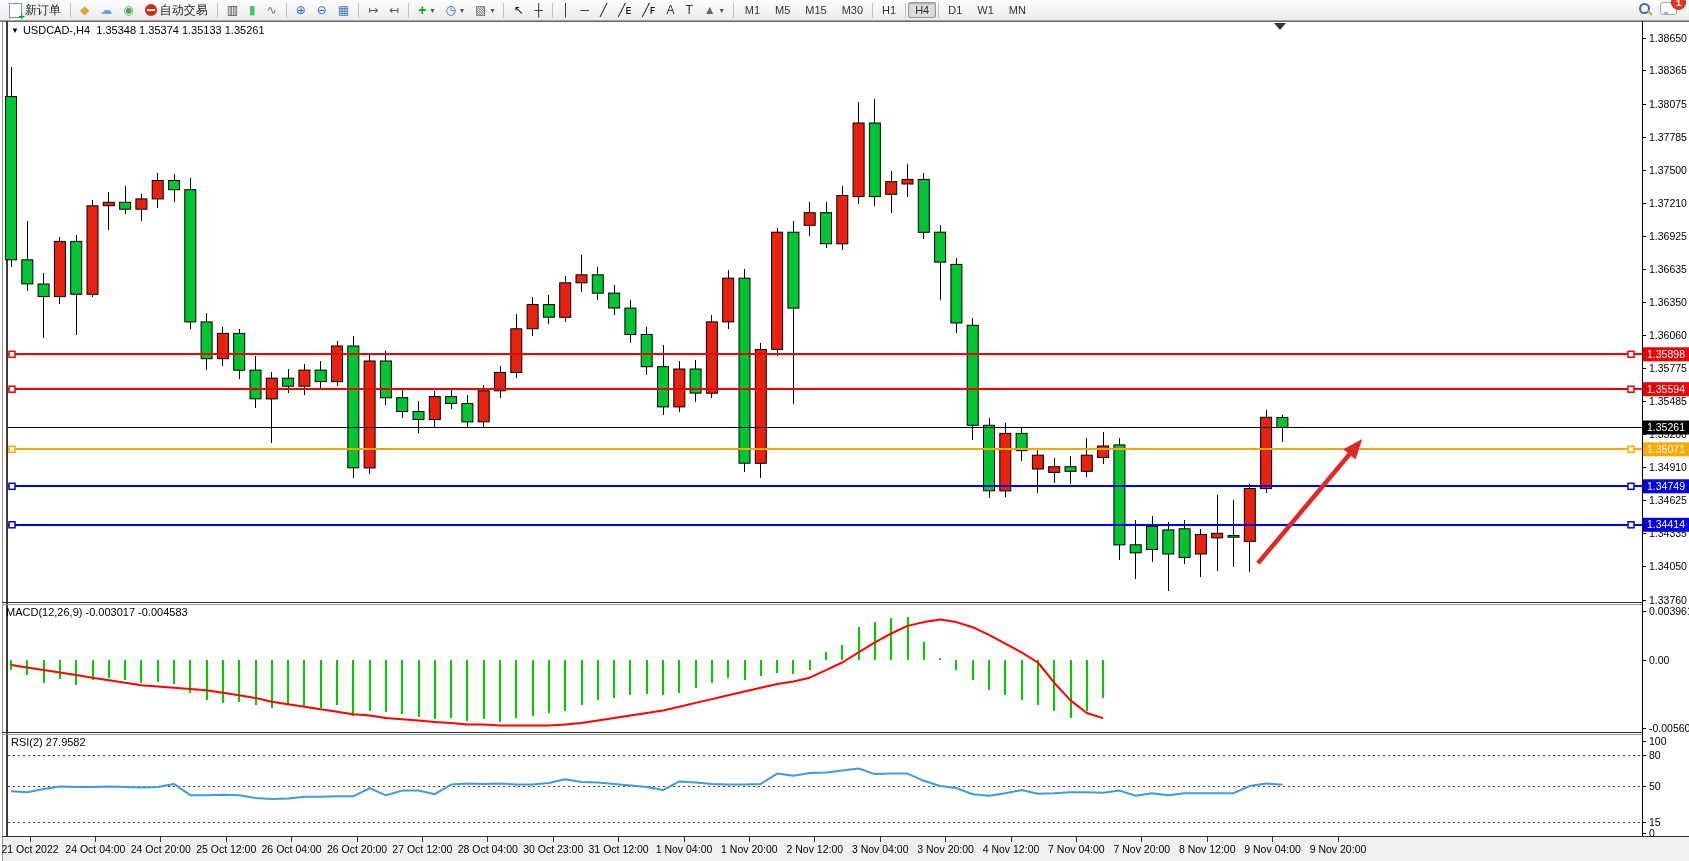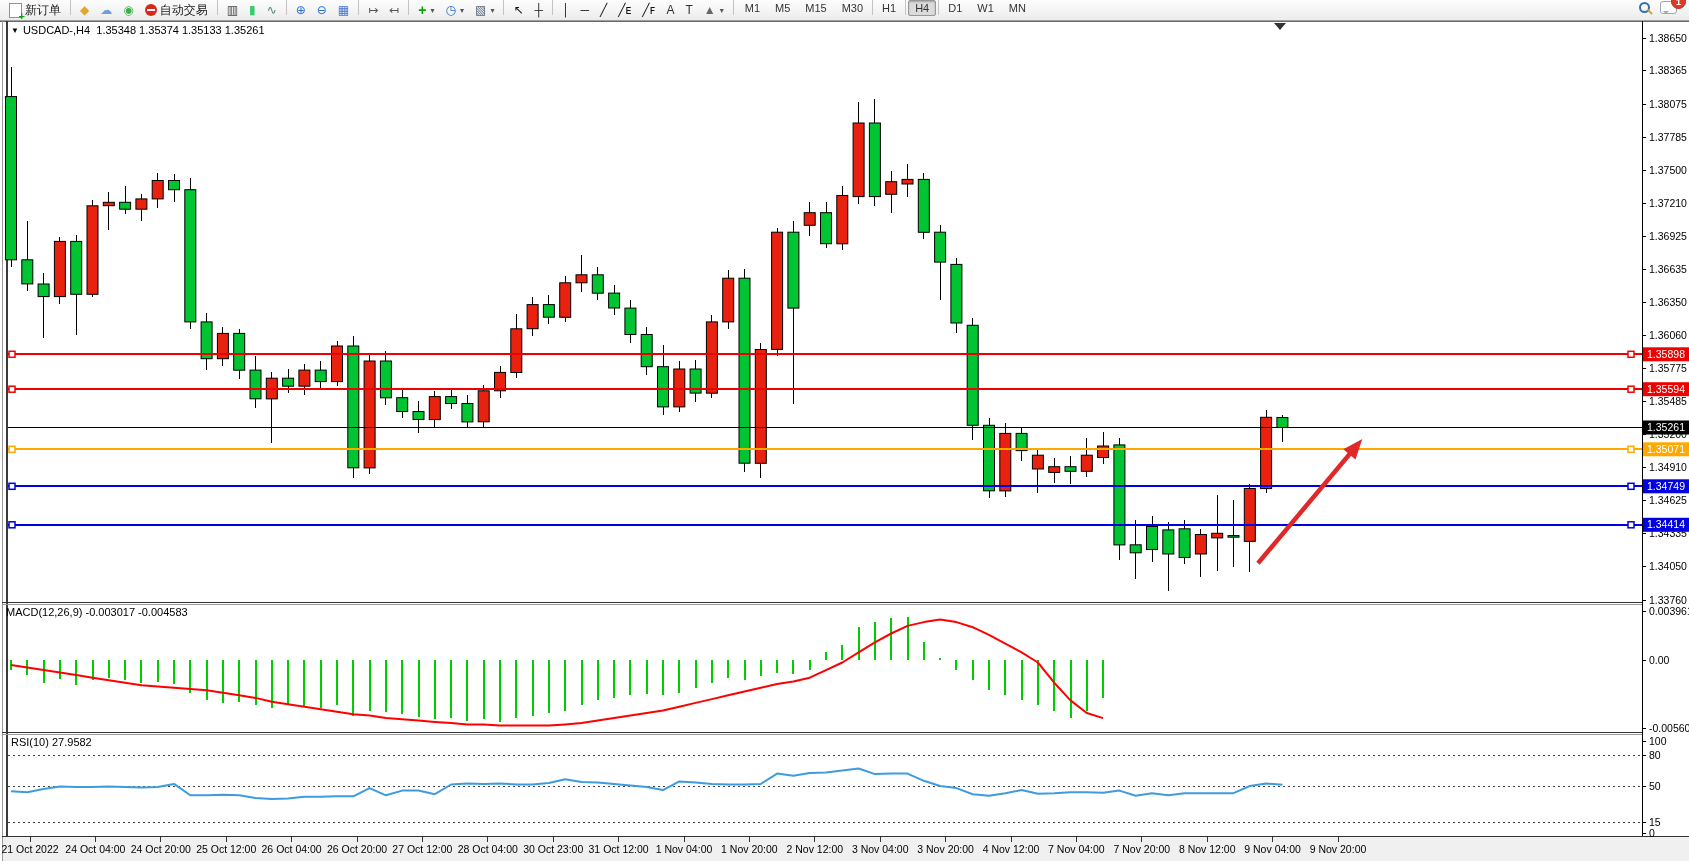--- a/index.html
+++ b/index.html
@@ -1,21 +1,21 @@
 <!DOCTYPE html>
 <html><head>
 <meta charset="utf-8">
 <style>
   html,body{margin:0;padding:0}
   body{width:1689px;height:861px;position:relative;overflow:hidden;background:#fff;
        font-family:"Liberation Sans","DejaVu Sans",sans-serif;-webkit-font-smoothing:none}
   
   #toolbar{position:absolute;left:0;top:0;width:1689px;height:21px;box-sizing:border-box;
     background:linear-gradient(#fdfdfd,#ececec);border-bottom:1px solid #9f9f9f;
-    display:flex;align-items:flex-start;padding:0 4px;gap:1px;z-index:5}
+    display:flex;align-items:center;padding:0 4px;gap:1px;z-index:5}
   .tbtn{height:18px;display:flex;align-items:center;gap:3px;padding:0 4px;font-size:12px;color:#1a1a1a;
     border:1px solid transparent;border-radius:2px;white-space:nowrap}
   .sep{width:1px;height:15px;background:#c3c3c3;margin:0 3px;flex:0 0 1px}
   .glyph{font-size:12px;line-height:1;display:inline-block}
   .drop{font-size:8px;color:#555;margin-left:1px}
   .tf{font-size:11px;padding:1px 6px;color:#333;border:1px solid transparent;border-radius:2px}
   .tf.on{background:#dcdcdc;border:1px solid #979797;box-shadow:inset 0 1px 2px rgba(0,0,0,.25)}
   #right-tools{margin-left:auto;display:flex;align-items:center;gap:8px;padding-right:8px}
   
   .i-doc{width:11px;height:13px;background:#fff;border:1px solid #7d96b5;position:relative}
@@ -544,13 +544,13 @@
     <g>
       <line x1="1258" y1="563.2" x2="1353.3" y2="449.8" stroke="#E02828" stroke-width="4.5"></line>
       <polygon points="1362.3,439.1 1355.5,459.6 1343.3,449.3" fill="#E02828"></polygon>
     </g>
   </svg>
 
 <div class="paneLabel" id="chart-title"><span class="caret">▼</span><span>USDCAD-,H4</span><span>  </span><span>1.35348 1.35374 1.35133 1.35261</span></div>
 
 <div class="paneLabel" id="macd-label"><span>MACD(12,26,9)</span><span> </span><span>-0.003017 -0.004583</span></div>
 
-<div class="paneLabel" id="rsi-label"><span>RSI(10)</span><span> </span><span>27.9582</span></div>
+<div class="paneLabel" id="rsi-label"><span>RSI(2)</span><span> </span><span>27.9582</span></div>
 
 </body></html>

